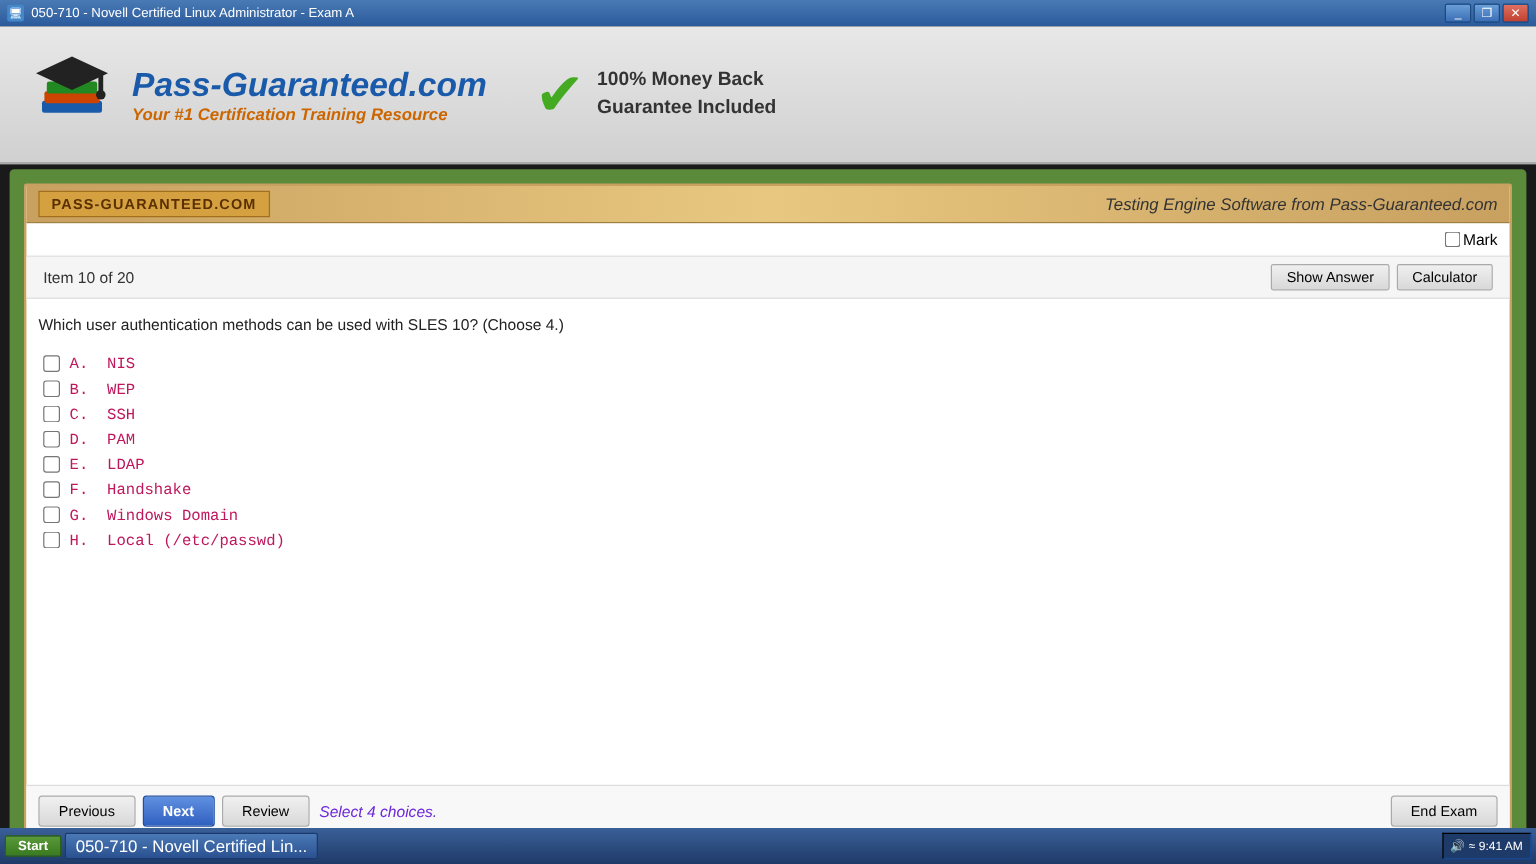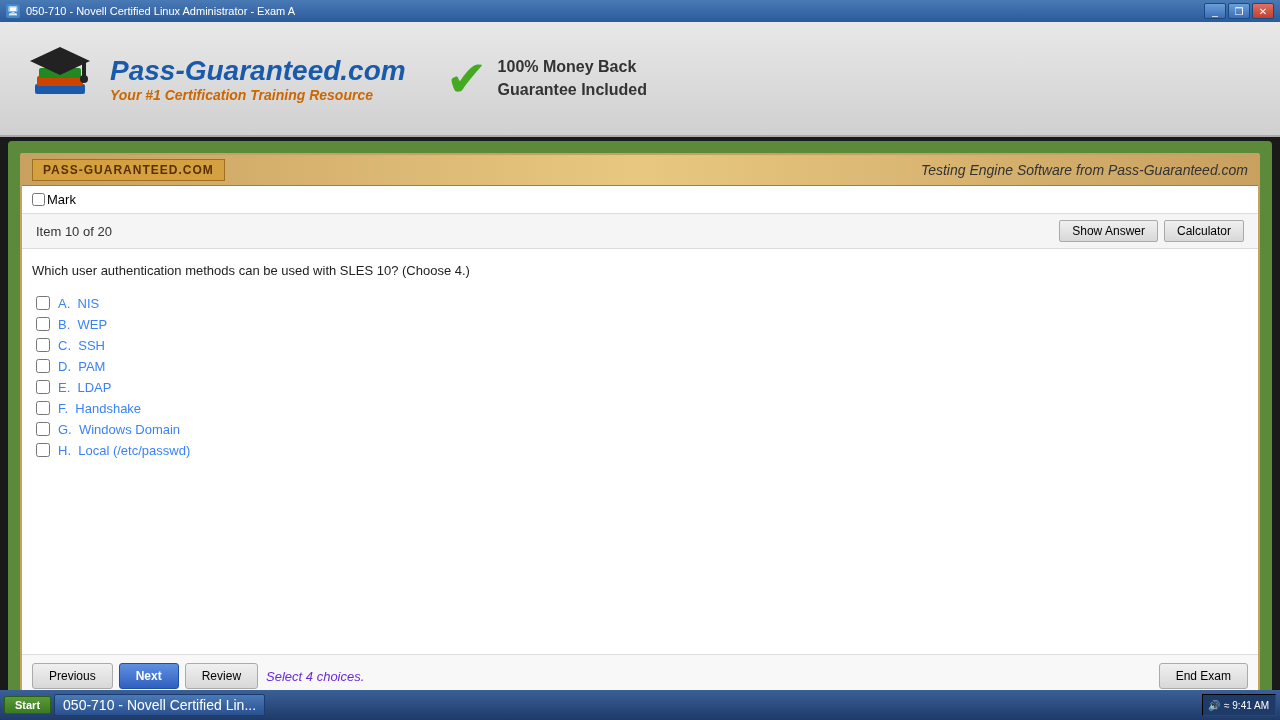--- a/index.html
+++ b/index.html
@@ -149,20 +149,21 @@
       color: #333;
     }
 
     
     .mark-area {
       padding: 6px 10px;
       display: flex;
       align-items: center;
       gap: 2px;
       border-bottom: 1px solid #ddd;
+      justify-content: flex-end;
     }
 
     
     .question-area {
       flex: 1;
       overflow: hidden;
       position: relative;
     }
     .question-scroll {
       height: 100%;
@@ -218,21 +219,22 @@
       padding: 3px 4px;
       gap: 8px;
     }
     .choice-item input[type="checkbox"] {
       width: 14px;
       height: 14px;
       cursor: pointer;
     }
     .choice-label {
       font-size: 13px;
-      color: #3b82f6;
+      color: #be185d;
+      font-family: Liberation Mono, monospace;
     }
 
     
     .footer {
       border-top: 1px solid #ddd;
       padding: 8px 10px;
       display: flex;
       align-items: center;
       justify-content: space-between;
       background: #f8f8f8;

